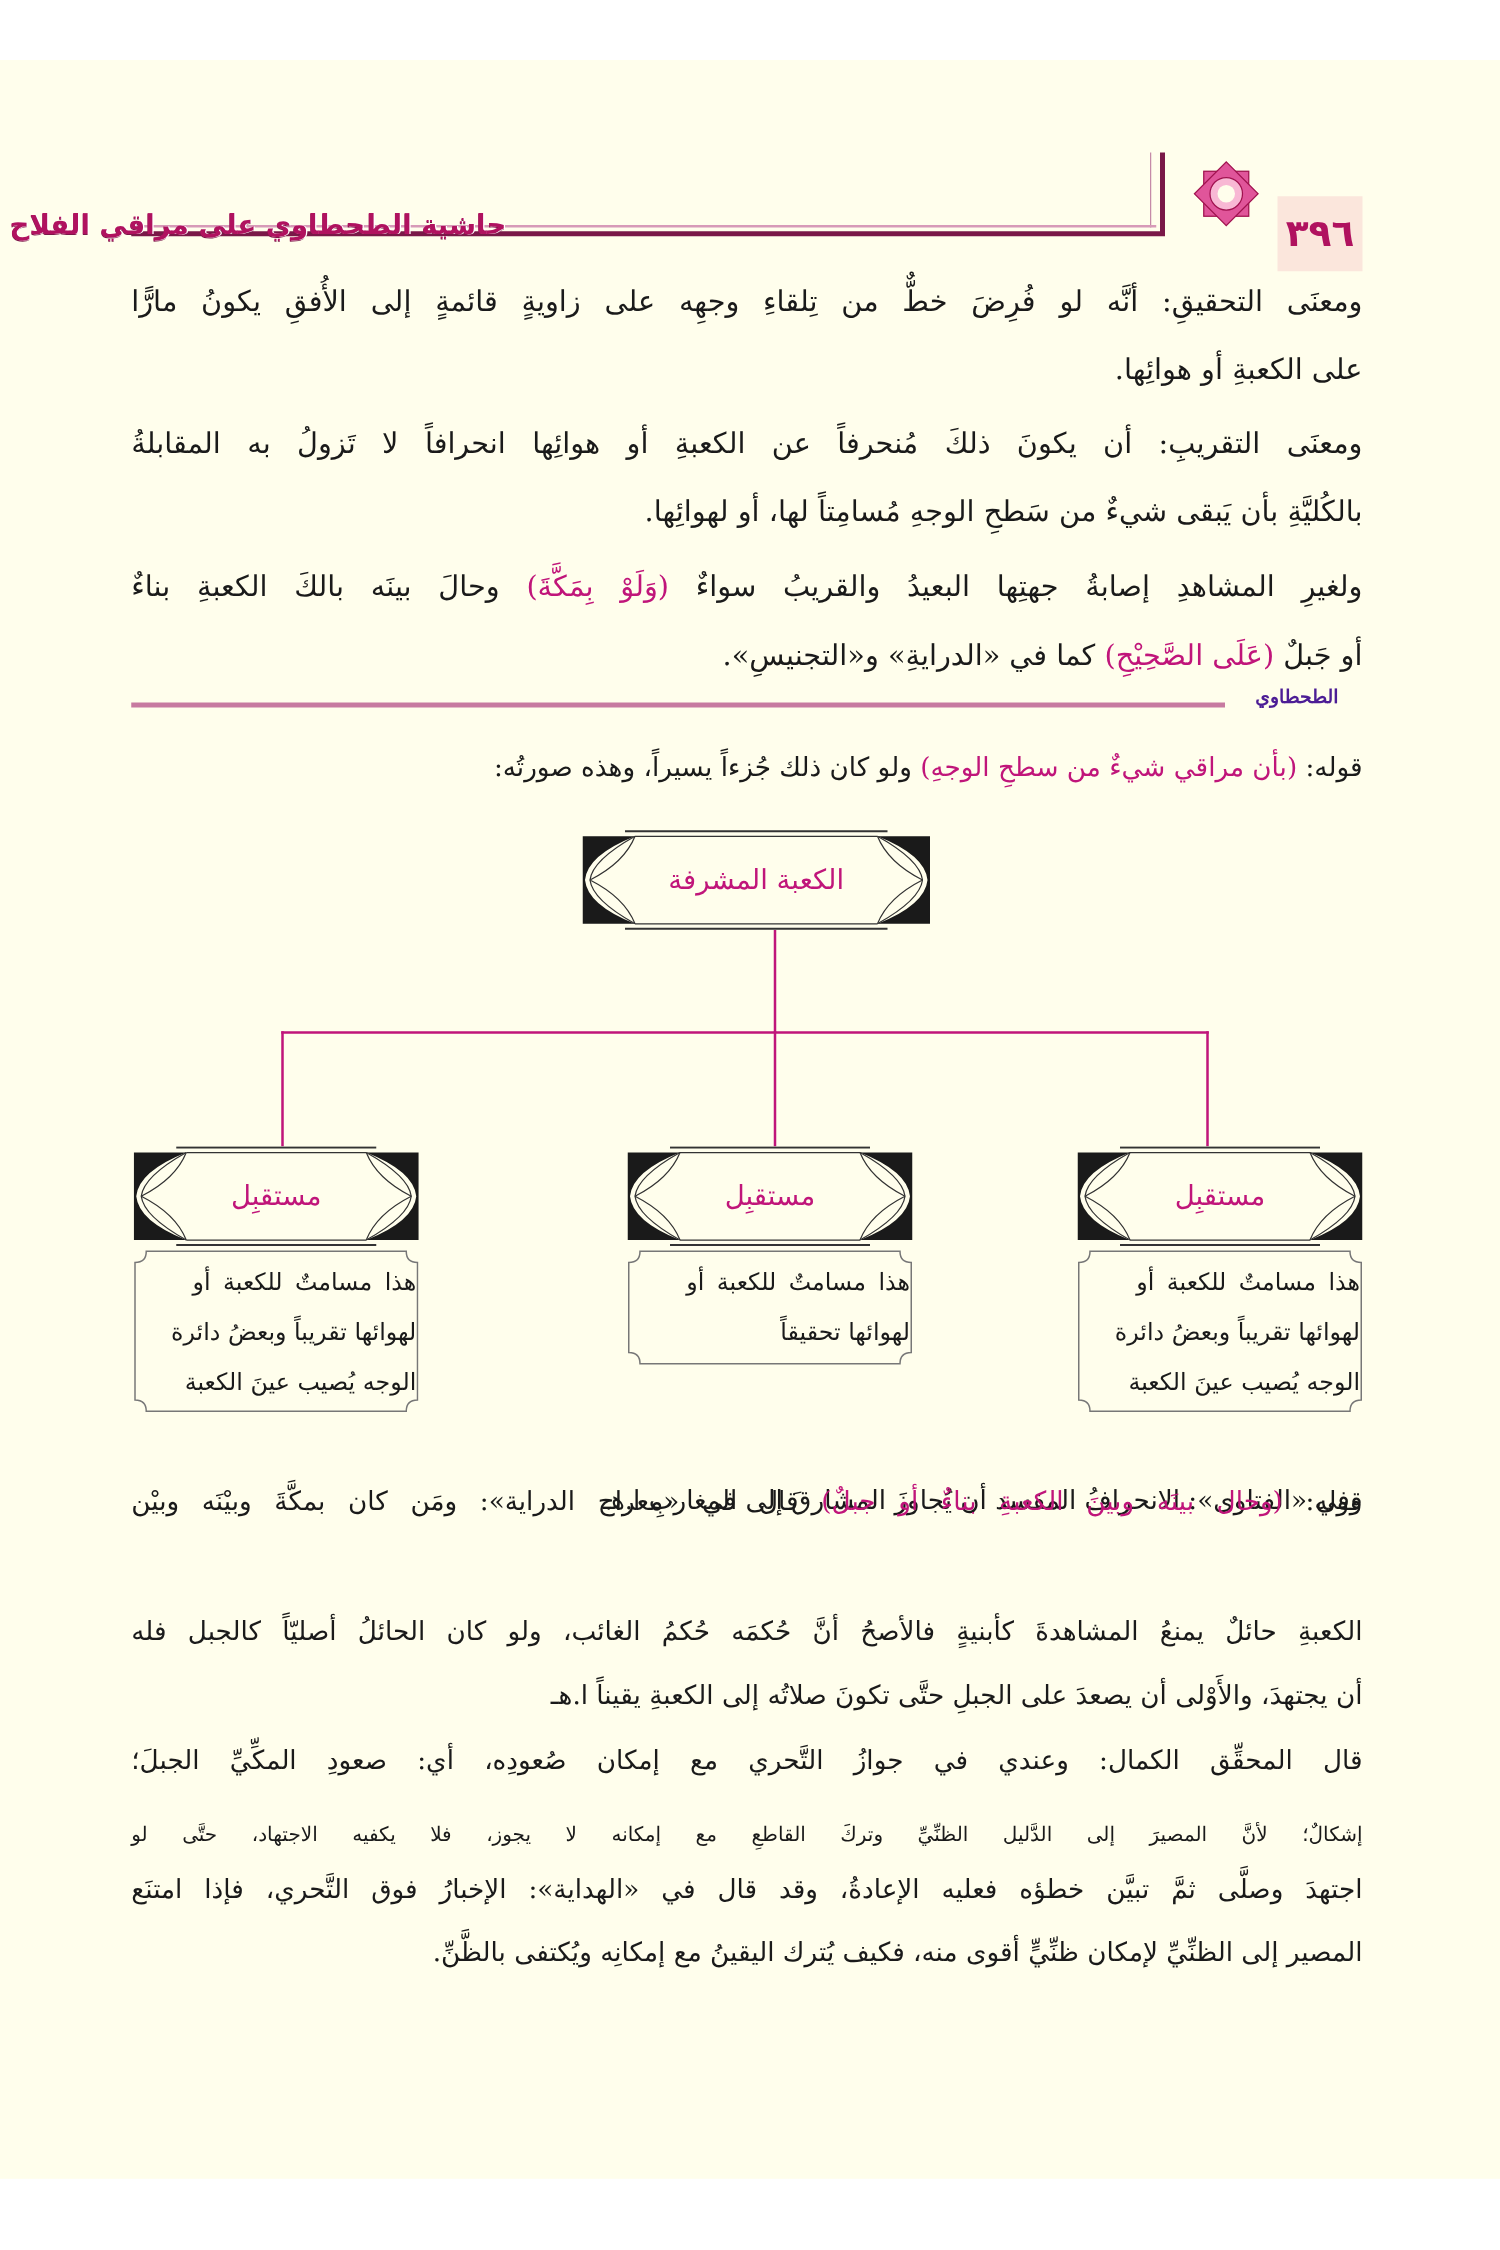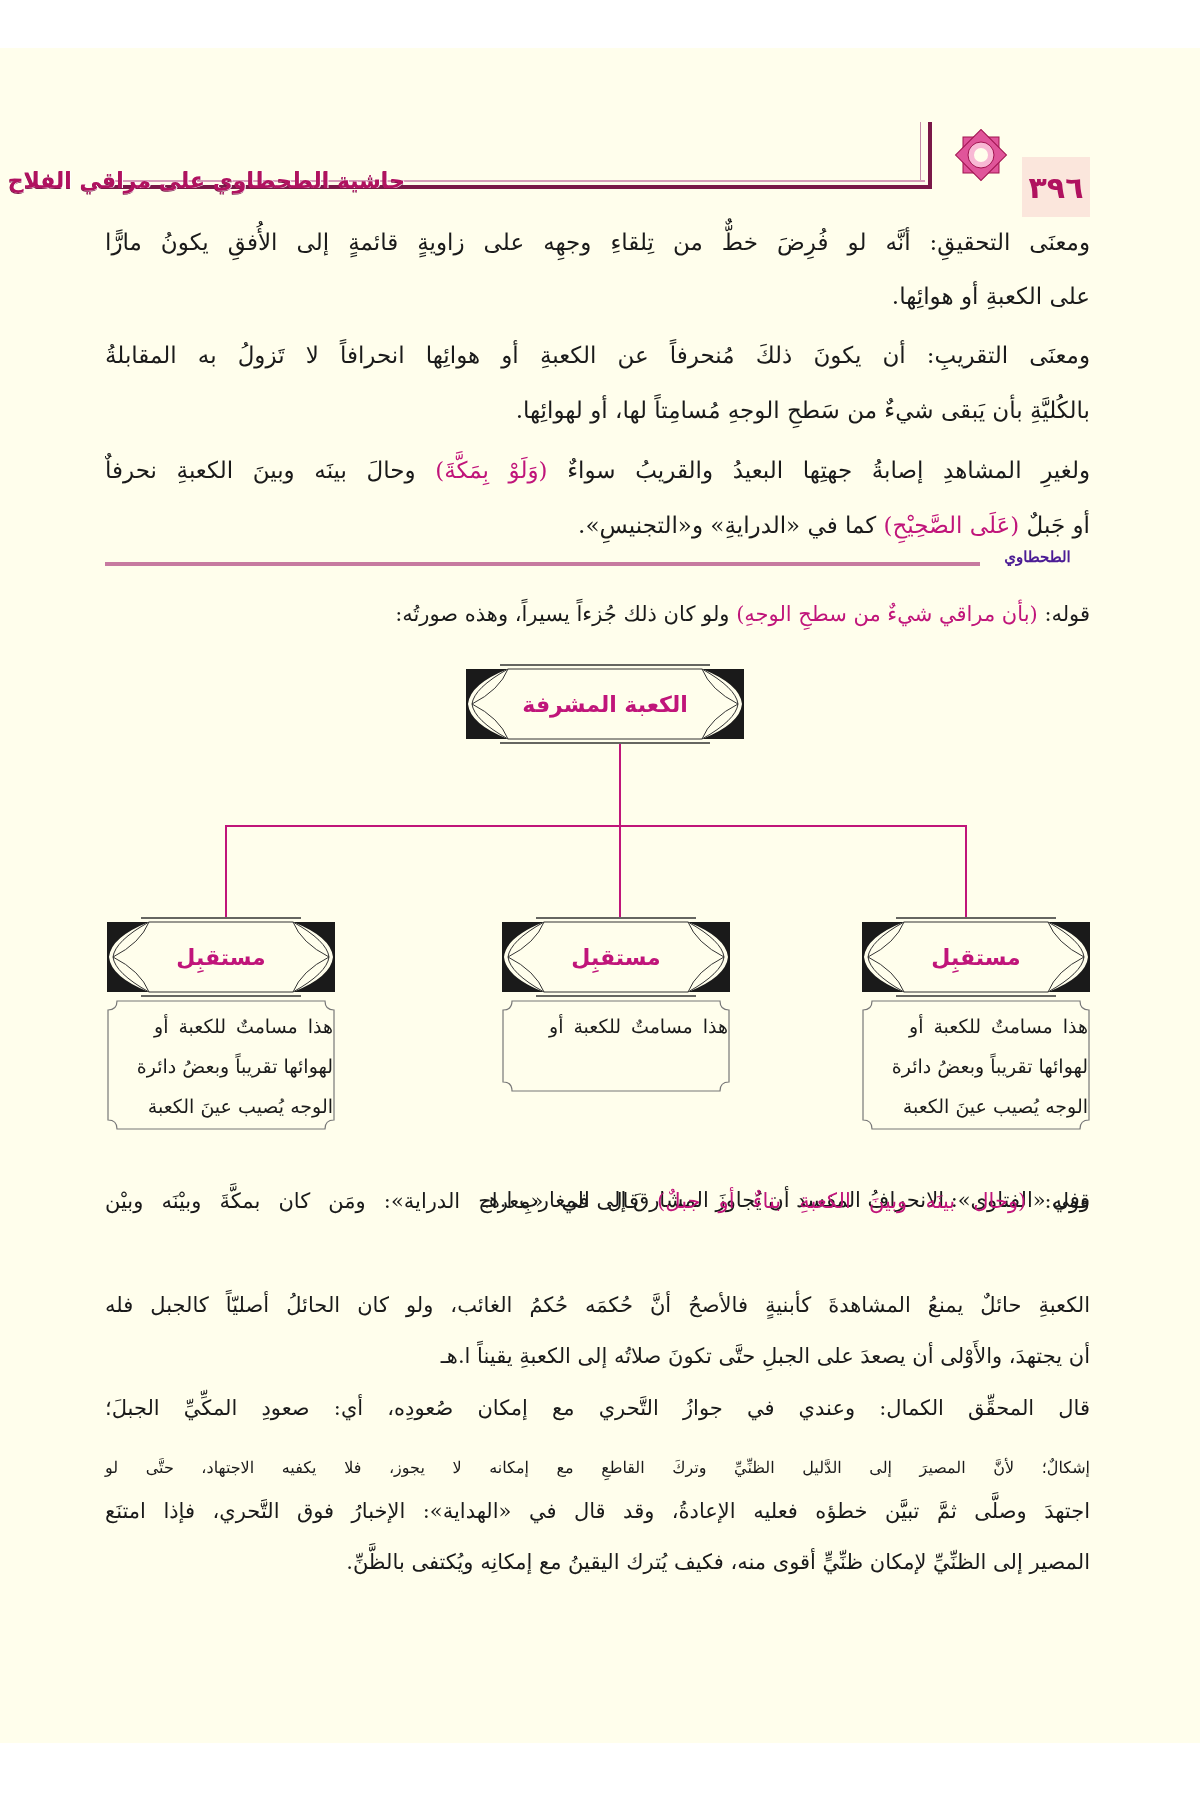--- a/index.html
+++ b/index.html
@@ -24,21 +24,21 @@
           text-align-last:justify; font-size:23px; color:#1a1a1a; white-space:nowrap; line-height:40px; }
   .line.last { text-align-last:right; }
   .hl { color:#c0157a; }
   .sec-label { position:absolute; left:985px; top:548px; width:105px; direction:rtl; text-align:center;
                font-family:Liberation Sans, sans-serif; font-weight:bold; font-size:15px; color:#4c1d95; }
   .sec-rule { position:absolute; left:105px; top:562px; width:875px; height:4px; background:#c77aa0; }
   
   .dbox { position:absolute; }
   .dbox svg { position:absolute; left:0; top:0; }
   .dbox .lbl { position:absolute; left:0; right:0; top:0; bottom:0; display:flex; align-items:center;
-               justify-content:center; color:#c0157a; font-weight:bold; font-size:22px; direction:rtl;
+               justify-content:center; color:#c0157a; font-weight:normal; font-size:22px; direction:rtl;
                font-family:"DejaVu Sans", sans-serif; }
   .tbox { position:absolute; direction:rtl; font-size:19px; line-height:40px; color:#1a1a1a;
           text-align:right; padding:6px 2px 0 2px; box-sizing:border-box; }
   .tbox svg { position:absolute; left:0; top:0; }
   .tbox .tl { position:relative; display:block; white-space:nowrap; text-align:justify; text-align-last:justify;margin-left:45px; }
   .tbox .tl.last { text-align-last:right; }
   .conn { position:absolute; background:#c0157a; }
 </style>
 </head>
 <body>
@@ -57,21 +57,21 @@
 <div class="hdr-vbar2"></div>
 <div class="hdr-vbar1"></div>
 <div class="hdr-line1"></div>
 <div class="hdr-line2"></div>
 <div class="hdr-title">حاشية الطحطاوي على مراقي الفلاح</div>
 
 <div class="line" style="top:222px"><span>ومعنَى التحقيقِ: أنَّه لو فُرِضَ خطٌّ من تِلقاءِ وجهِه على زاويةٍ قائمةٍ إلى الأُفقِ يكونُ مارًّا</span></div>
 <div class="line last" style="top:276px"><span>على الكعبةِ أو هوائِها.</span></div>
 <div class="line" style="top:335px"><span>ومعنَى التقريبِ: أن يكونَ ذلكَ مُنحرفاً عن الكعبةِ أو هوائِها انحرافاً لا تَزولُ به المقابلةُ</span></div>
 <div class="line last" style="top:390px"><span>بالكُليَّةِ بأن يَبقى شيءٌ من سَطحِ الوجهِ مُسامِتاً لها، أو لهوائِها.</span></div>
-<div class="line" style="top:450px"><span>ولغيرِ المشاهدِ إصابةُ جهتِها البعيدُ والقريبُ سواءٌ </span><span class="hl">(وَلَوْ بِمَكَّةَ)</span><span> وحالَ بينَه وبينَ الكعبةِ نحرفاٌ</span></div>
+<div class="line" style="top:450px"><span>ولغيرِ المشاهدِ إصابةُ جهتِها البعيدُ والقريبُ سواءٌ </span><span class="hl">(وَلَوْ بِمَكَّةَ)</span><span> وحالَ بينَه بالكَ الكعبةِ بناءٌ</span></div>
 <div class="line last" style="top:505px"><span>أو جَبلٌ </span><span class="hl">(عَلَى الصَّحِيْحِ)</span><span> كما في «الدرايةِ» و«التجنيسِ».</span></div>
 
 <div class="sec-label">الطحطاوي</div>
 <div class="sec-rule"></div>
 <div class="line last" style="top:594px; left:280px; width:810px; font-size:21px"><span>قوله: </span><span class="hl">(بأن مراقي شيءٌ من سطحِ الوجهِ)</span><span> ولو كان ذلك جُزءاً يسيراً، وهذه صورتُه:</span></div>
 
 <div>
   <div class="dbox" style="left:466px; top:664px; width:278px; height:80px">
     <svg width="278" height="80" class="frame">
         <line x1="34" y1="1" x2="244" y2="1" stroke="#333" stroke-width="1.5"></line>
@@ -130,20 +130,21 @@
         <path d="M6 40 Q33.6 26 42 5 M6 40 Q33.6 54 42 75" fill="none" stroke="#333" stroke-width="1"></path>
         <path d="M222 40 Q194.4 26 186 5 M222 40 Q194.4 54 186 75" fill="none" stroke="#333" stroke-width="1"></path>
       </svg>
     <div class="lbl">مستقبِل</div>
   </div>
   <div class="tbox" style="left:502px; top:1000px; width:228px; height:92px">
     <svg width="228" height="92" class="tframe">
         <path d="M10 1 H218 Q218 10 227 10 V82 Q218 82 218 91 H10 Q10 82 1 82 V10 Q10 10 10 1 Z" fill="none" stroke="#777" stroke-width="1.2"></path>
       </svg>
     <span class="tl">هذا مسامتٌ للكعبة أو</span>
+    <span class="tl last">لهوائها تحقيقاً</span>
   </div>
 
   <div class="dbox" style="left:107px; top:917px; width:228px; height:80px">
     <svg width="228" height="80" class="frame">
         <line x1="34" y1="1" x2="194" y2="1" stroke="#333" stroke-width="1.5"></line>
         <line x1="34" y1="79" x2="194" y2="79" stroke="#333" stroke-width="1.5"></line>
         <line x1="42" y1="5" x2="186" y2="5" stroke="#333" stroke-width="1"></line>
         <line x1="42" y1="75" x2="186" y2="75" stroke="#333" stroke-width="1"></line>
         <path d="M0 5 H42 Q4 20 2 40 Q4 60 42 75 H0 Z" fill="#1a1a1a"></path>
         <path d="M228 5 H186 Q224 20 226 40 Q224 60 186 75 H228 Z" fill="#1a1a1a"></path>

